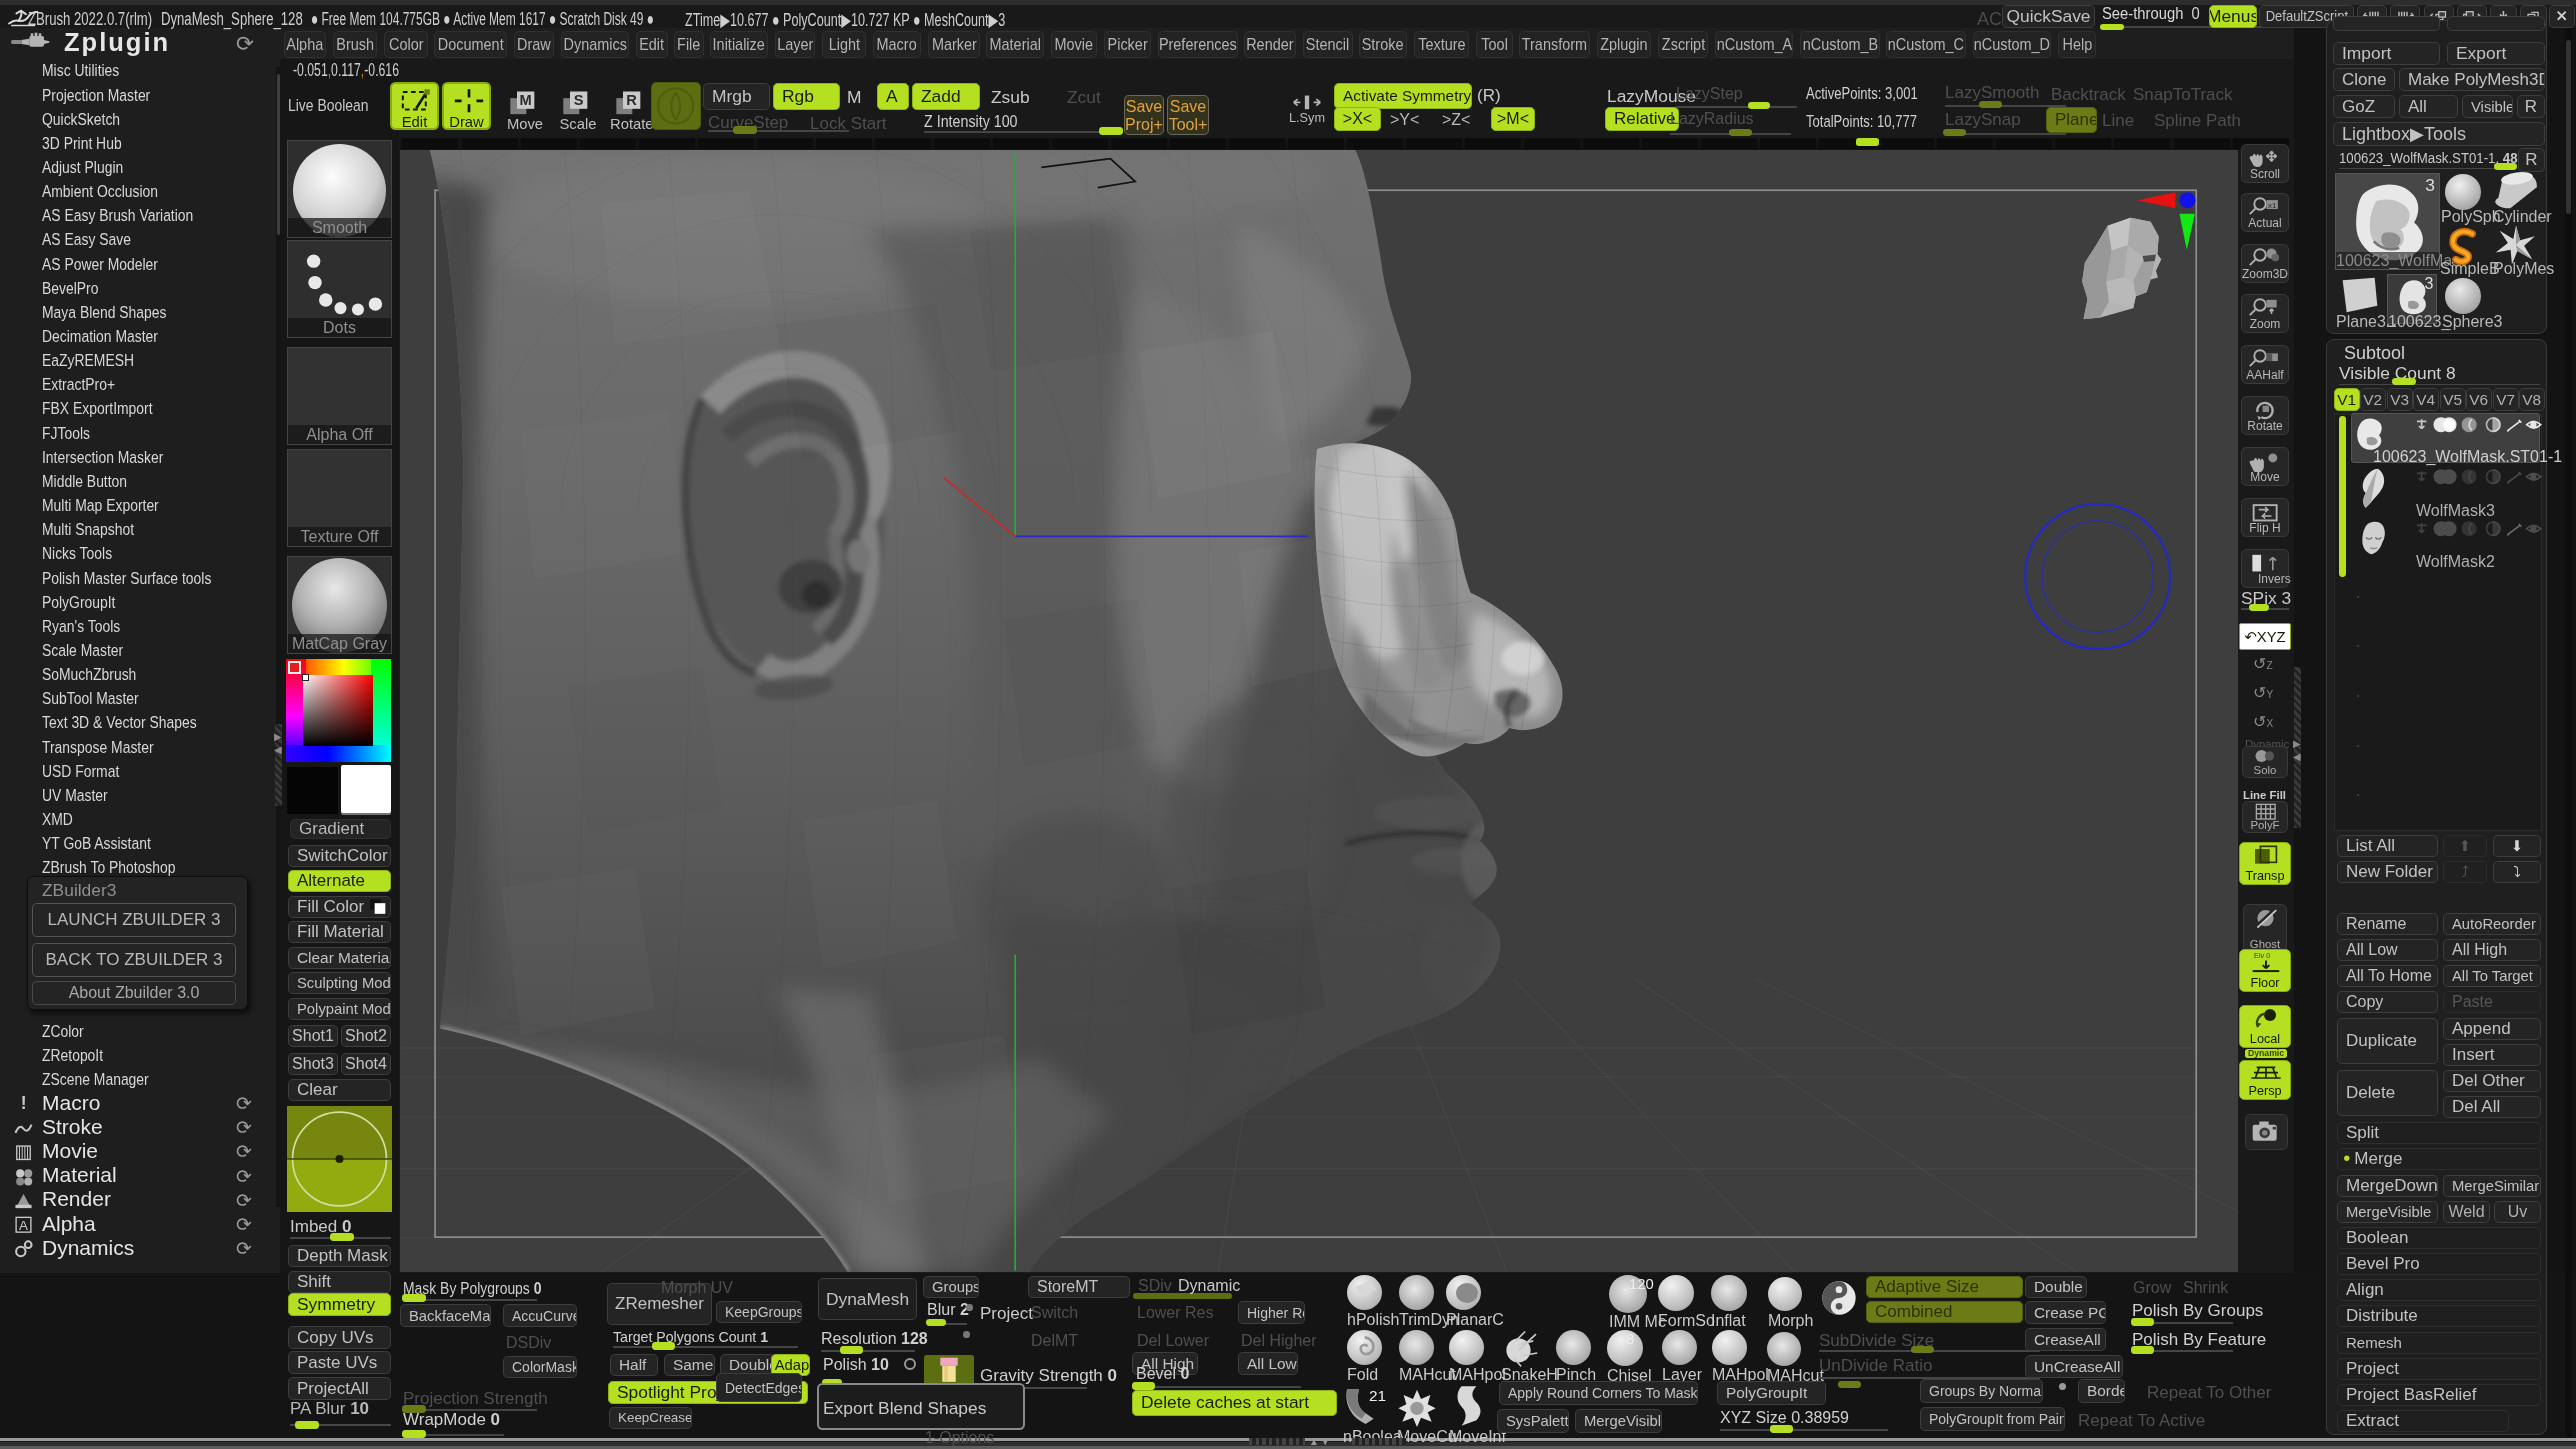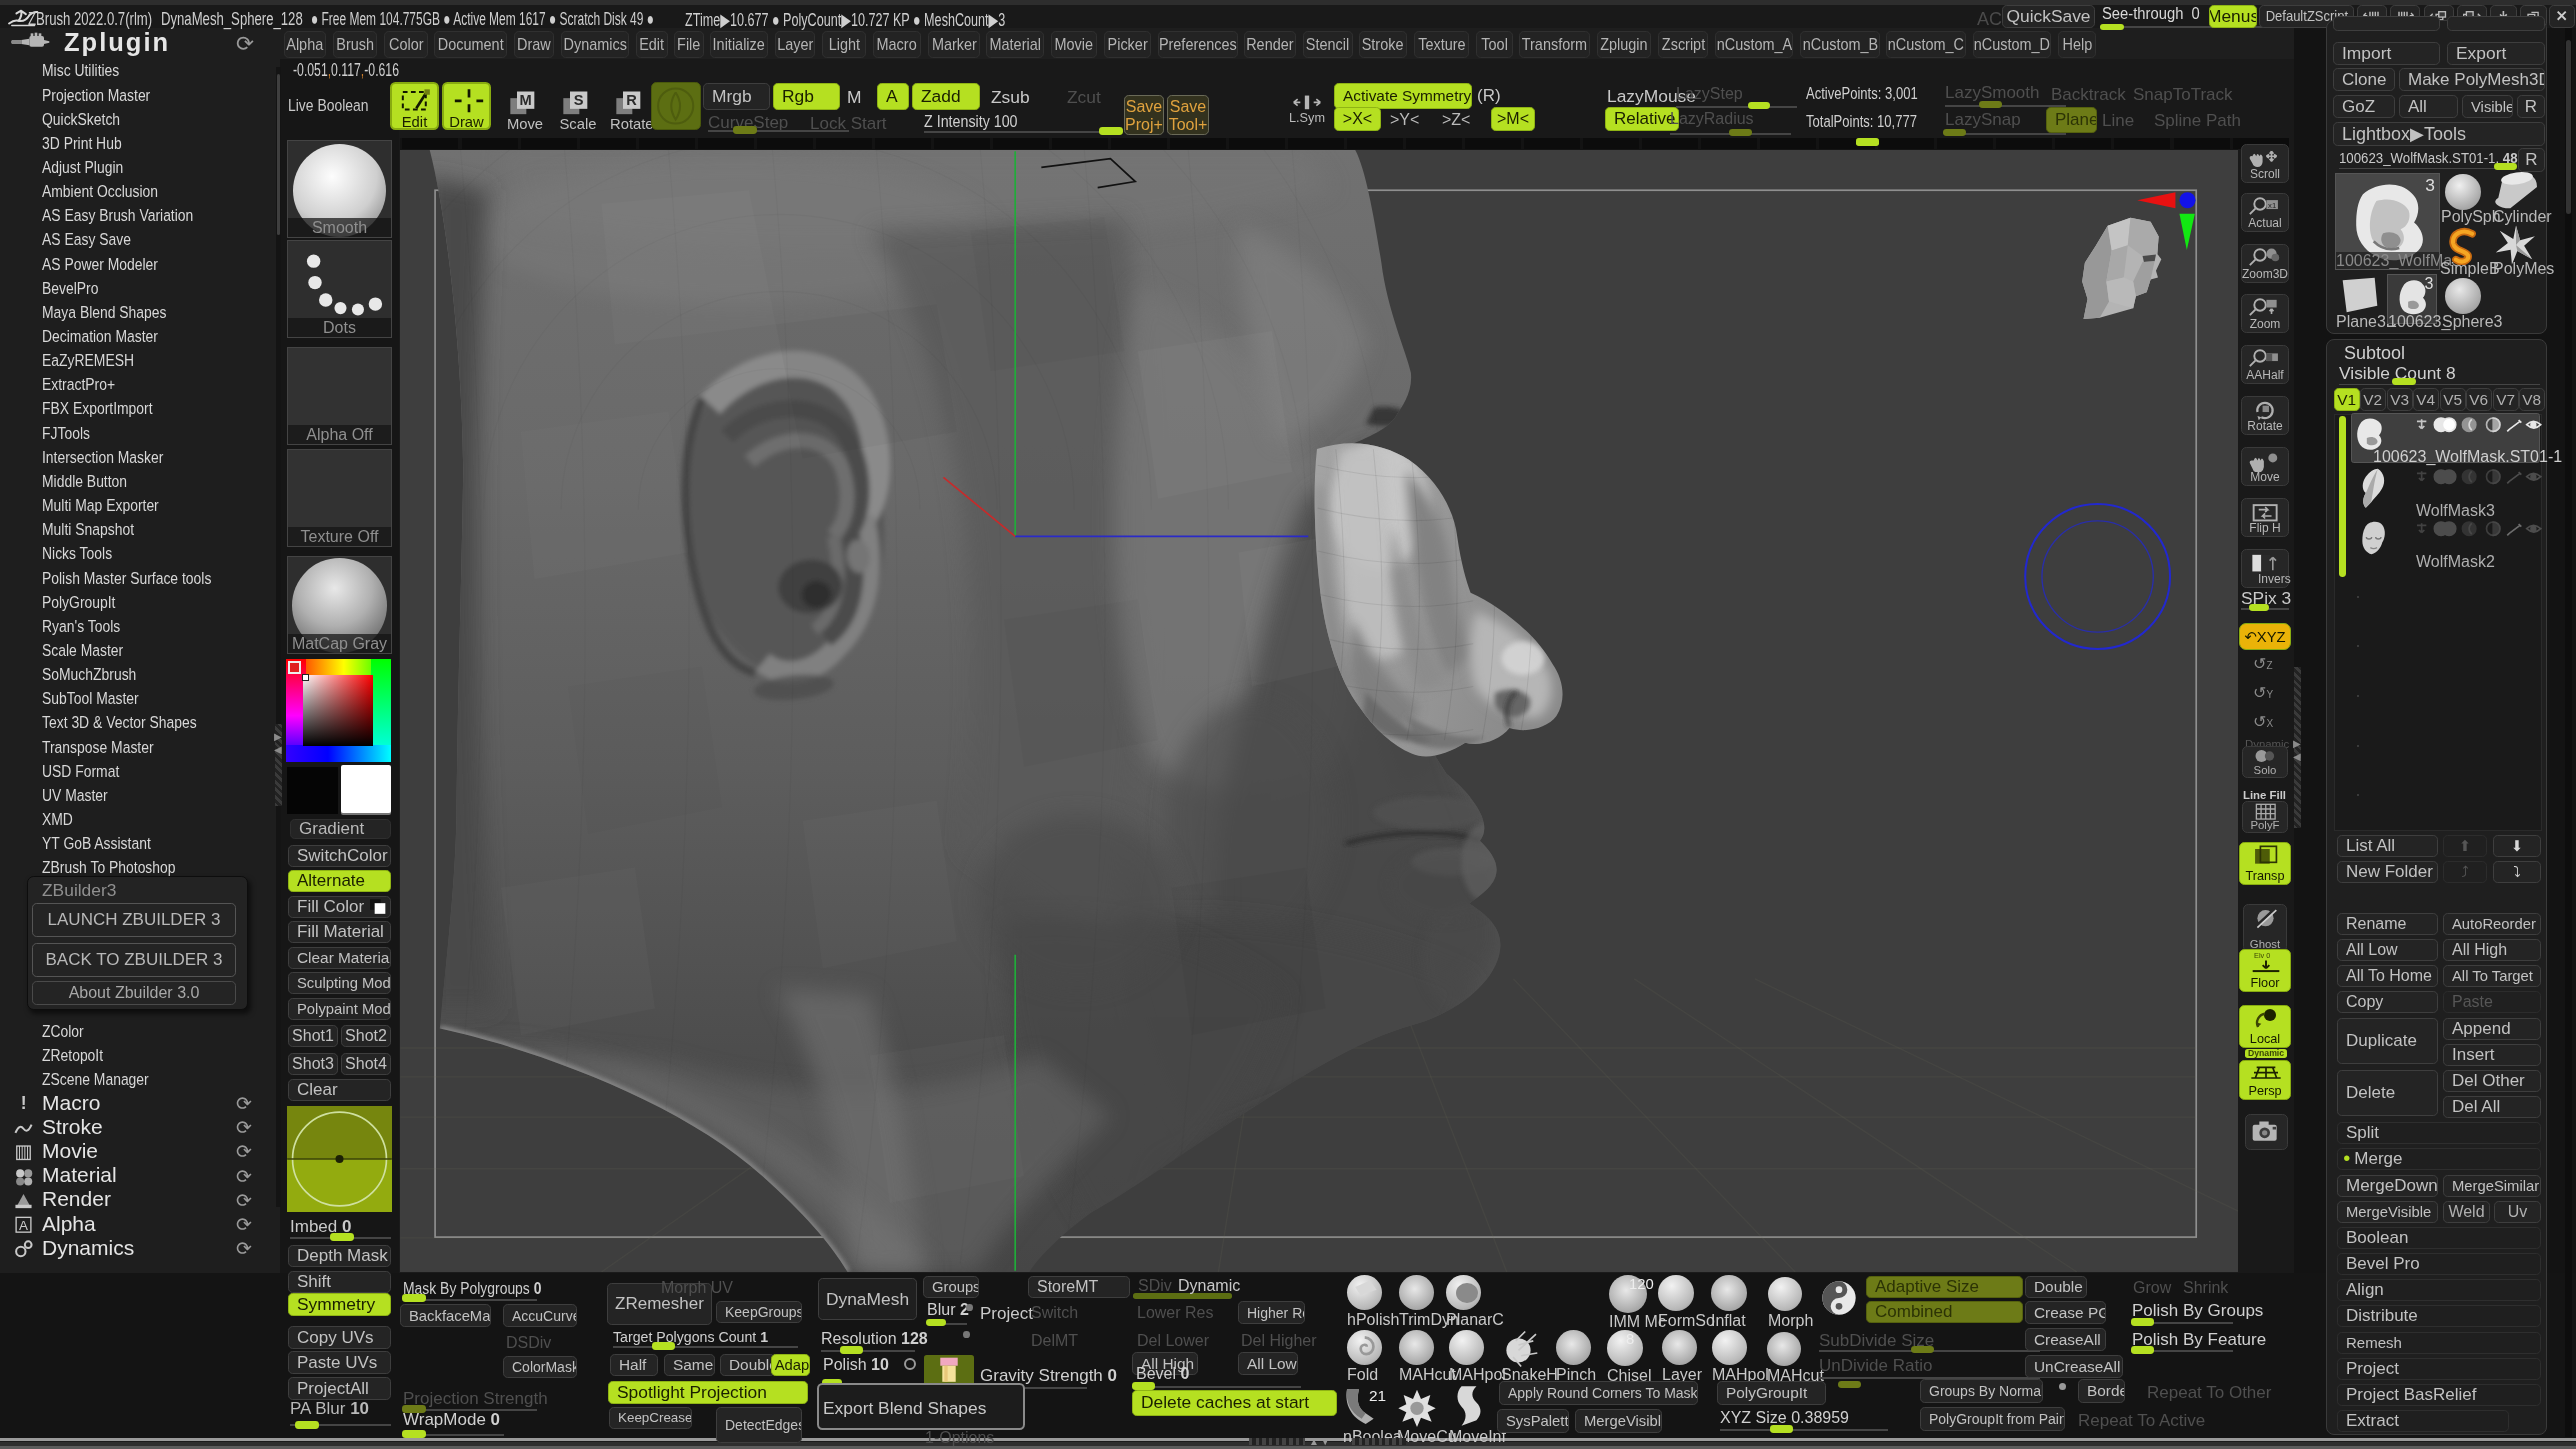--- a/index.html
+++ b/index.html
@@ -747,21 +747,21 @@
 <svg width="39" height="23" viewBox="0 0 58 36" style="position:absolute;left:3.4px;top:1.3px">
       <rect x="10" y="6" width="14" height="26" fill="#ddd"></rect>
       <rect x="24" y="6" width="14" height="26" fill="#2a2a2a"></rect>
       <path d="M42 10 v20 M42 10 l-5 5 M42 10 l5 5" stroke="#999" stroke-width="2.5" fill="none"></path>
     </svg>
 <div style="position:absolute;left:16px;right:0;bottom:0.7px;text-align:center;font-size:12px;color:#b9b9b9">Invers</div>
   </div>
 <div class="t" style="left:2241px;top:588px;font-size:17.4px;color:#c9c9c9;">SPix 3</div>
 <div class="sl" style="left:2241px;top:608px;width:48px;height:2px;"></div>
 <div class="nub" style="left:2249px;top:604px;width:20px;height:7.4px;"></div>
-<div style="left:2239px;top:623px;width:52px;height:27px;background:#eab308;border:1.3px solid #88ab10;border-radius:7px;color:#151800;font-size:14.8px;display:flex;align-items:center;justify-content:center">↶XYZ</div>
+<div style="left:2239px;top:623px;width:52px;height:27px;background:#ffffff;border:1.3px solid #88ab10;border-radius:2px;color:#151800;font-size:14.8px;display:flex;align-items:center;justify-content:center">↶XYZ</div>
 <div class="t" style="left:2253px;top:654px;font-size:16px;color:#8a8a8a;">↺<span style="font-size:10px">Z</span></div>
 <div class="t" style="left:2253px;top:683px;font-size:16px;color:#8a8a8a;">↺<span style="font-size:10px">Y</span></div>
 <div class="t" style="left:2253px;top:712px;font-size:16px;color:#8a8a8a;">↺<span style="font-size:10px">X</span></div>
 <div class="t" style="left:2245px;top:738px;font-size:11.4px;color:#555;">Dynamic</div>
 <div style="left:2242px;top:746px;width:46px;height:32px;background:#262626;border:1.3px solid #3a3a3a;border-radius:5.4px">
 <svg width="27" height="16" viewBox="0 0 40 24" style="position:absolute;left:9.4px;top:1.3px">
       <circle cx="14" cy="12" r="9" fill="#999"></circle>
       <circle cx="26" cy="12" r="7" fill="#555"></circle>
     </svg>
 <div style="position:absolute;left:0;right:0;bottom:0.7px;text-align:center;font-size:11.4px;color:#b0b0b0">Solo</div>
@@ -1019,21 +1019,21 @@
 <div class="b" style="left:716px;top:1301px;width:86px;height:21.5px;font-size:14px;">KeepGroups</div>
 <div class="t" style="left:613px;top:1328px;font-size:15.4px;color:#d0d0d0;transform:scaleX(.92);transform-origin:0 0">Target Polygons Count <b>1</b></div>
 <div class="sl" style="left:613px;top:1346px;width:185px;height:2px;"></div>
 <div class="nub" style="left:652px;top:1342px;width:23px;height:8px;"></div>
 <div class="b" style="left:610px;top:1354px;width:48px;height:21.5px;font-size:15.4px;">Half</div>
 <div class="b" style="left:664px;top:1354px;width:51px;height:21.5px;font-size:15.4px;">Same</div>
 <div class="b" style="left:720px;top:1354px;width:55px;height:21.5px;font-size:15.4px;">Double</div>
 <div class="bg" style="left:771px;top:1354px;width:39px;height:21.5px;font-size:14.8px;padding-left:2.7px">Adapt</div>
 <div class="bg" style="left:608px;top:1381px;width:200px;height:23px;font-size:17.4px;">Spotlight Projection</div>
 <div class="b" style="left:609px;top:1407px;width:83px;height:21.5px;font-size:13.4px;">KeepCreases</div>
-<div class="b" style="left:716px;top:1407px;width:86px;height:36px;font-size:14px;">DetectEdges</div>
+<div class="b" style="left:716px;top:1373px;width:86px;height:29px;font-size:14px;">DetectEdges</div>
 <div class="bc" style="left:818px;top:1278px;width:99px;height:42px;font-size:17.4px;background:#1f1f1f">DynaMesh</div>
 <div class="b" style="left:923px;top:1276px;width:56px;height:21.5px;font-size:14.8px;">Groups</div>
 <div class="t" style="left:927px;top:1301px;font-size:16px;color:#d0d0d0;">Blur <b>2</b></div>
 <div class="" style="left:966px;top:1304px;width:6.7px;height:6.7px;background:#777;border-radius:50%"></div>
 <div class="sl" style="left:927px;top:1323px;width:40px;height:2px;"></div>
 <div class="nub" style="left:926px;top:1319px;width:20px;height:7.4px;"></div>
 <div class="t" style="left:821px;top:1330px;font-size:16px;color:#d0d0d0;">Resolution <b>128</b></div>
 <div class="" style="left:963px;top:1331px;width:6.7px;height:6.7px;background:#777;border-radius:50%"></div>
 <div class="sl" style="left:821px;top:1350px;width:94px;height:2px;"></div>
 <div class="nub" style="left:840px;top:1346px;width:23px;height:8px;"></div>

